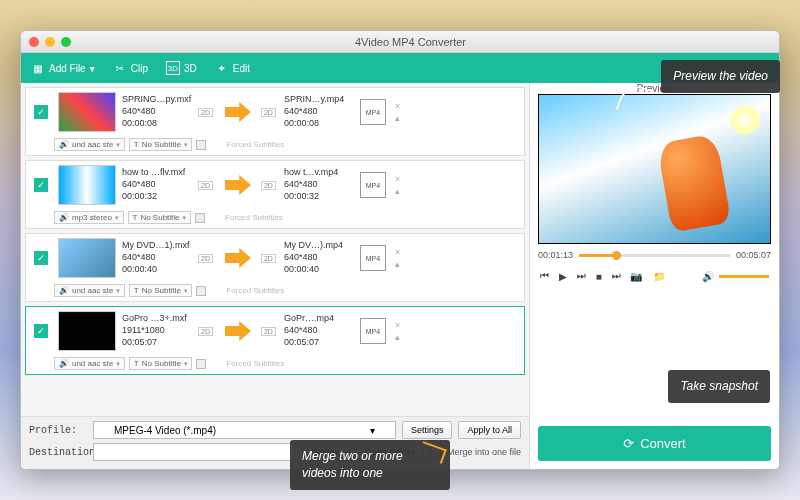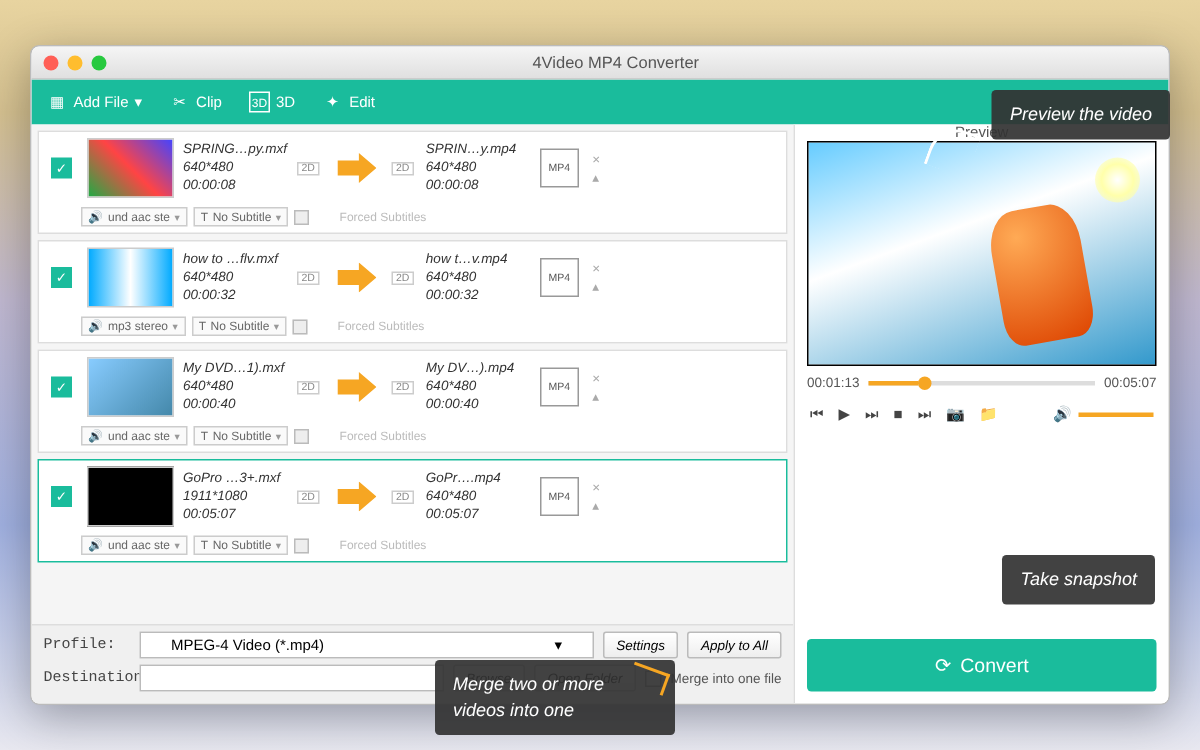--- a/index.html
+++ b/index.html
@@ -18,35 +18,35 @@
 .filelist { flex:1; overflow-y:auto; padding:4px; }
 .file-row { background:#fff; border:1px solid #ddd; margin-bottom:4px; display:flex; flex-direction:column; }
 .file-row.sel { border-color:#1abc9c; }
 .fr-top { display:flex; align-items:center; padding:4px; gap:6px; }
 .chk { width:14px; height:14px; background:#1abc9c; display:flex; align-items:center; justify-content:center; color:#fff; font-size:9px; margin:0 4px; }
 .thumb { width:58px; height:40px; background:#222; border:1px solid #ccc; flex-shrink:0; }
 .thumb.t1{background:linear-gradient(45deg,#2a4,#f44,#44f);}
 .thumb.t2{background:linear-gradient(90deg,#0af,#fff,#0af);}
 .thumb.t3{background:linear-gradient(135deg,#8cf,#48a);}
 .thumb.t4{background:#000;}
-.col { font-size:9px; color:#333; line-height:1.3; width:70px; flex-shrink:0;font-style:italic; }
+.col { font-size:9px; color:#333; line-height:1.3; width:70px; flex-shrink:0; }
 .arrow-big { width:26px; height:20px; background:#f6a623; clip-path:polygon(0 25%,55% 25%,55% 0,100% 50%,55% 100%,55% 75%,0 75%); flex-shrink:0; margin:0 4px; }
 .badge { font-size:7px; color:#888; border:1px solid #ccc; padding:0 2px; margin-right:2px; }
 .out-ico { width:26px; height:26px; border:1px solid #999; background:#fff; flex-shrink:0; display:flex; align-items:center; justify-content:center; font-size:7px; color:#555; }
 .xup { display:flex; flex-direction:column; gap:2px; font-size:9px; color:#aaa; padding:0 3px; cursor:pointer; }
 .fr-bot { display:flex; align-items:center; gap:4px; padding:2px 4px 4px 28px; font-size:9px; }
 .dd { border:1px solid #ccc; background:#fafafa; padding:1px 4px; font-size:8px; color:#666; display:flex; align-items:center; gap:3px; cursor:pointer; }
 .dd .car{font-size:7px;color:#999;}
 .chkbox { width:10px; height:10px; border:1px solid #bbb; background:#eee; display:inline-block; }
 .forced { color:#bbb; font-size:8px; display:flex; align-items:center; gap:20px; }
 .bottom { border-top:1px solid #ddd; background:#f0f0f0; padding:4px 8px; font-size:10px; }
 .brow { display:flex; align-items:center; gap:6px; margin-bottom:4px; }
 .brow label{color:#444;width:58px;font-family:Liberation Mono, monospace;}
 .sel-long { flex:1; border:1px solid #bbb; background:#fff; padding:2px 20px; font-size:10px; display:flex; justify-content:space-between; align-items:center; height:18px; cursor:pointer; }
-.btn-s { border:1px solid #bbb; background:linear-gradient(#fff,#eee); padding:2px 8px; font-size:9px; cursor:pointer; height:18px; display:flex; align-items:center; border-radius:2px;font-style:italic; }
+.btn-s { border:1px solid #bbb; background:linear-gradient(#fff,#eee); padding:2px 8px; font-size:9px; cursor:pointer; height:18px; display:flex; align-items:center; border-radius:2px; }
 .txt-long { flex:1; border:1px solid #bbb; background:#fff; height:18px; padding:0 4px; font-size:10px; }
 .mchk { width:11px; height:11px; border:1px solid #999; background:#fff; }
 .right { width:250px; background:#fff; border-left:1px solid #ddd; display:flex; flex-direction:column; }
 .prev-lbl { font-size:10px; color:#555; padding:0 8px;text-align:center; }
 .video { margin:0 8px; height:150px; background:linear-gradient(160deg,#6cf 0%,#fff 40%,#39c 100%); position:relative; border:1px solid #000; overflow:hidden; }
 .skier { position:absolute; right:20%; bottom:10%; width:60px; height:90px; background:radial-gradient(circle at 30% 20%,#fa5,#d40); border-radius:30% 30% 20% 20%; transform:rotate(-10deg); }
 .sun { position:absolute; right:10px; top:10px; width:30px; height:30px; background:radial-gradient(#fff,#ffa,transparent); border-radius:50%; }
 .timebar { display:flex; align-items:center; gap:6px; padding:6px 8px; font-size:9px; color:#555; }
 .track { flex:1; height:3px; background:#ddd; position:relative; }
 .prog { position:absolute; left:0; top:0; height:3px; width:22%; background:#f6a623; }

